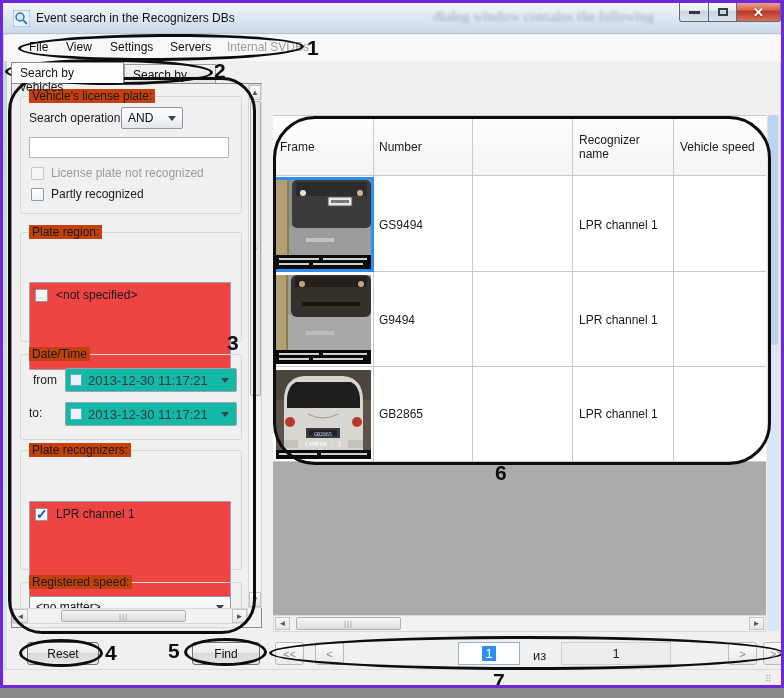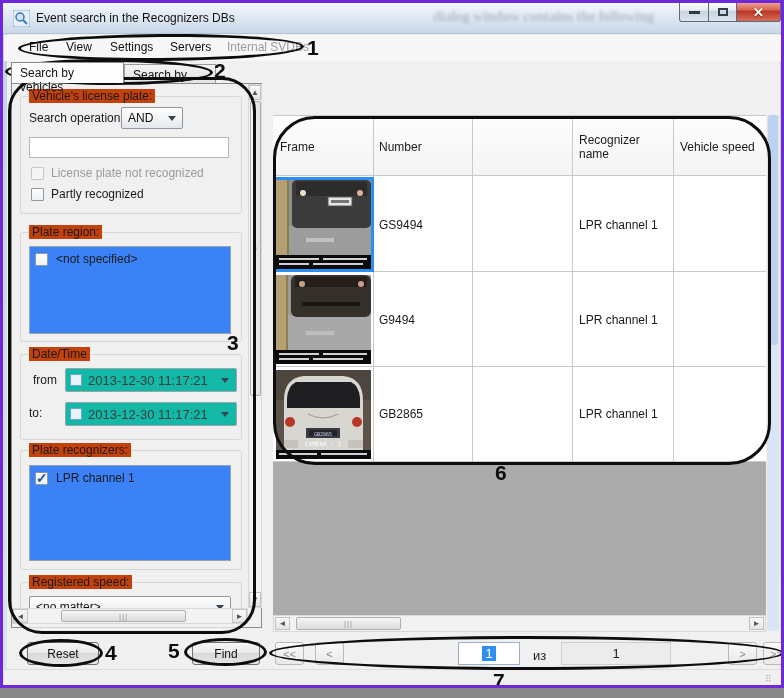--- a/index.html
+++ b/index.html
@@ -58,21 +58,21 @@
   .combo .arrow { position:absolute; right:6px; top:50%; margin-top:-2px;
     width:0; height:0; border-left:4px solid transparent; border-right:4px solid transparent;
     border-top:5px solid #3a4450; }
   .textinput { position:absolute; background:#fff; border:1px solid #aeb6bf; }
   .cb { position:absolute; width:13px; height:13px; background:linear-gradient(#fdfdfd,#eef1f4);
     border:1px solid #8e99a4; border-radius:1px; }
   .cb.disabled { border-color:#c6c9cc; background:#f5f5f5; }
   .cb.checked::after { content:"✓"; position:absolute; left:0px; top:-3px;
     color:#2456a8; font-size:14px; font-weight:bold; }
   .cb.small-blue { width:12px; height:12px; border:1px solid #6fa3d4; background:#e8f2fb; }
-  .listbox { position:absolute; background:#3b82f6; border:1px solid #9aa3ac; }
+  .listbox { position:absolute; background:#ef4444; border:1px solid #9aa3ac;margin-top:36px; }
   .datecombo { position:absolute; background:#14b8a6; border:1px solid #9aa3ac; border-radius:2px;
     font-size:13px; color:#3c3c3c; display:flex; align-items:center; padding-left:22px; }
   .datecombo .arrow { position:absolute; right:7px; top:50%; margin-top:-2px; width:0; height:0;
     border-left:4px solid transparent; border-right:4px solid transparent; border-top:5px solid #3a4450; }
 
   
   .sb-track { position:absolute; background:#f2f2f2; border:1px solid #d9d9d9; }
   .sb-thumb { position:absolute; background:linear-gradient(90deg,#f4f4f4,#dfdfdf);
     border:1px solid #aeaeae; border-radius:2px; }
   .sb-thumb.h { background:linear-gradient(#f6f6f6,#dcdcdc); }

